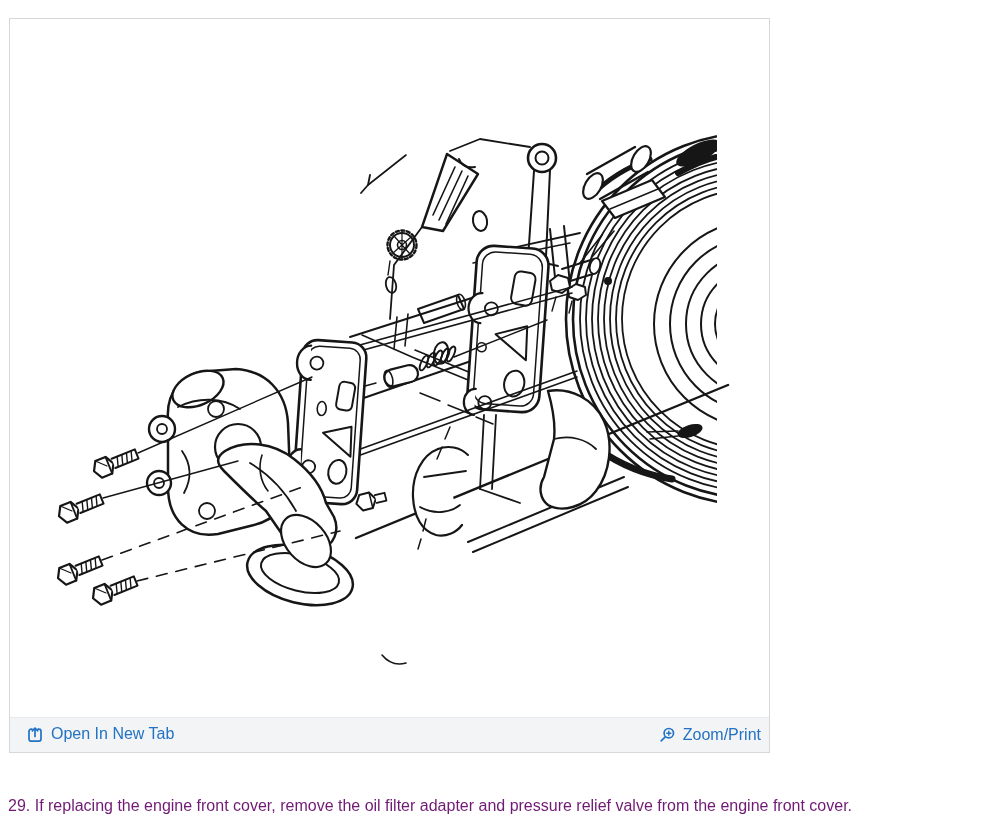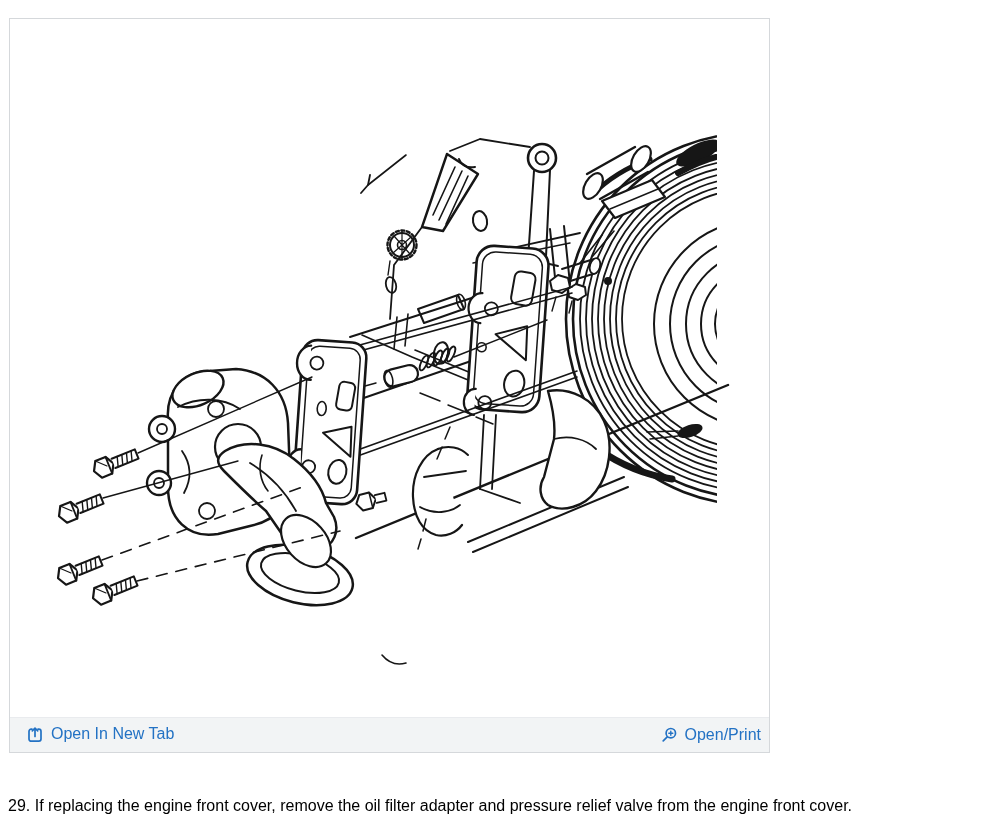--- a/index.html
+++ b/index.html
@@ -18,21 +18,21 @@
     padding:0 8px 0 16px;
   }
   .link {
     display:inline-flex; align-items:flex-start; gap:7px;
     color:#2372c4; font-size:16px; text-decoration:none; cursor:pointer;
     line-height:1;
   }
   .link svg { display:block; }
   .step-text {
     position:absolute; left:8px; top:795px; width:960px;
-    font-size:16px; line-height:21px; color:#000000;
+    font-size:16px; line-height:21px; color:#701a75;
   }
   .diagram path, .diagram line, .diagram circle, .diagram ellipse,
   .diagram rect, .diagram polygon, .diagram polyline {
     vector-effect:non-scaling-stroke;
   }
 </style>
 </head>
 <body>
 
 <div class="viewer">
@@ -260,18 +260,18 @@
         <path d="M9,10.4 V2.2 M6.3,4.9 L9,2.2 L11.7,4.9"></path>
       </svg>
       <span>Open In New Tab</span>
     </a>
     <a class="link">
       <svg width="17" height="17" viewBox="0 0 17 17" fill="none" stroke="#2372c4" stroke-width="1.7" stroke-linecap="round" stroke-linejoin="round">
         <circle cx="9.8" cy="6.2" r="4.7"></circle>
         <path d="M6.2,9.8 L2.2,13.8"></path>
         <path d="M9.8,4.2 V8.2 M7.8,6.2 H11.8" stroke-width="1.4"></path>
       </svg>
-      <span>Open/Print</span>
+      <span>Zoom/Print</span>
     </a>
   </div>
 </div>
 
 <div class="step-text">29. If replacing the engine front cover, remove the oil filter adapter and pressure relief valve from the engine front cover.</div>
 
 </body></html>

